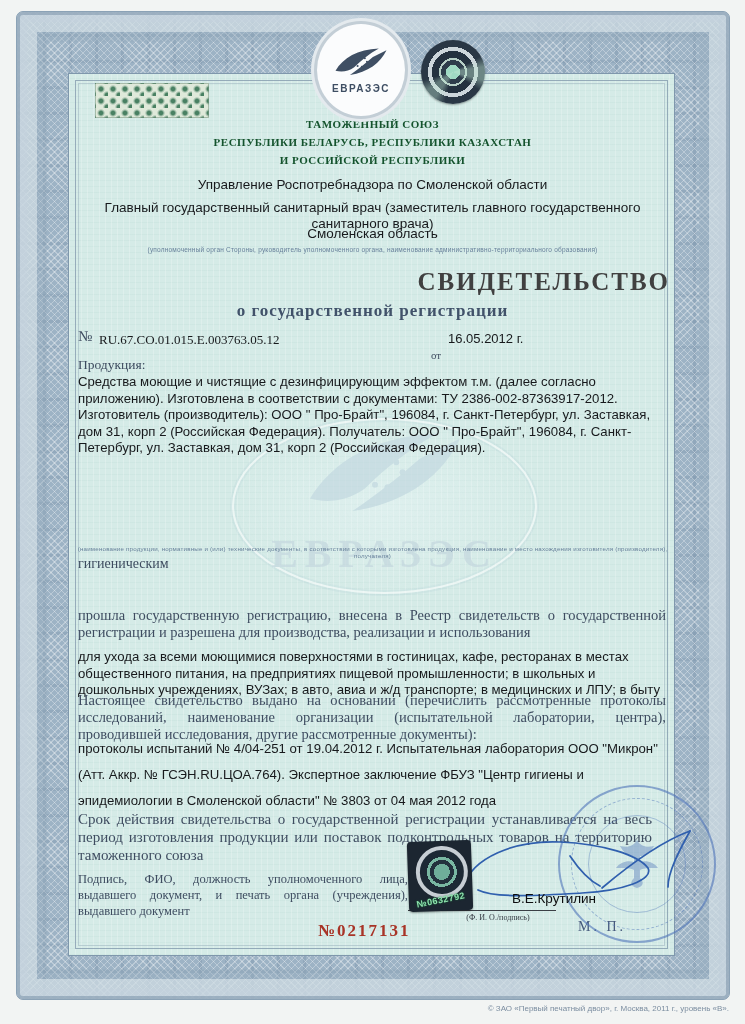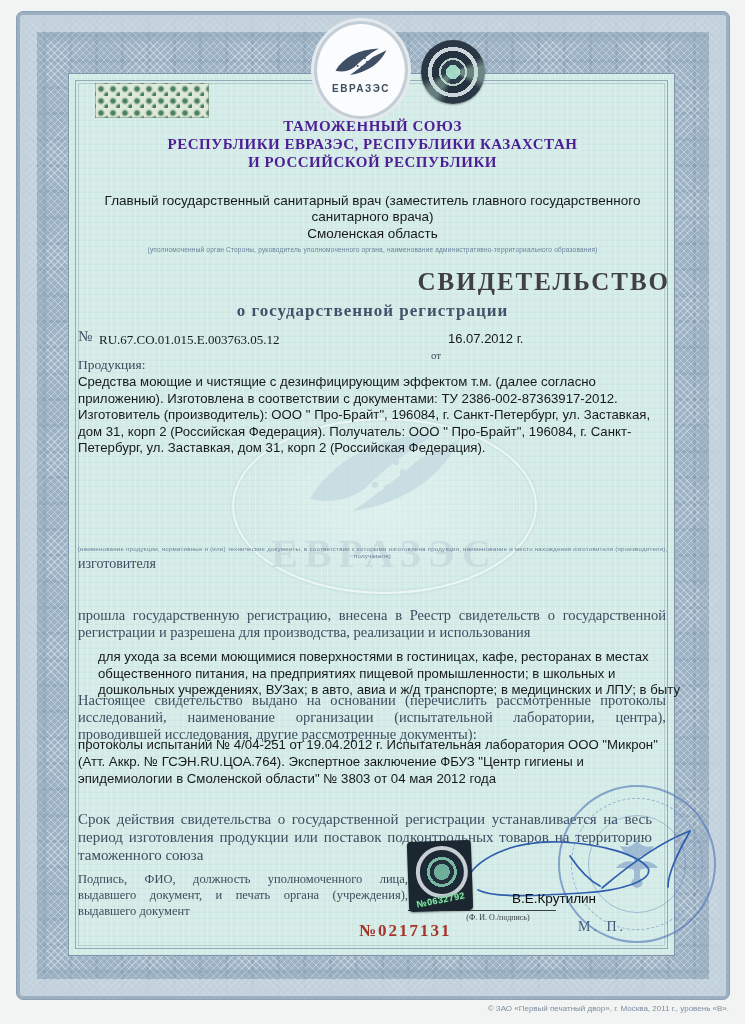--- a/index.html
+++ b/index.html
@@ -70,41 +70,41 @@
   .wm svg{position:absolute;left:50%;top:8px;transform:translateX(-50%);width:225px;height:100px;fill:#c3d8e1;}
   .wm .t{position:absolute;left:0;right:0;top:112px;text-align:center;
     font:700 40px "Liberation Serif","DejaVu Serif",serif;color:#c4d6de;letter-spacing:7px;}
 
   
   .abs{position:absolute;z-index:3;}
   .ctr{text-align:center;}
   .ser{font-family:"Liberation Serif","DejaVu Serif",serif;color:#3d4b5f;}
   .san{font-family:"Liberation Sans","DejaVu Sans",sans-serif;color:#17191c;}
   .jst{text-align:justify;}
-  .hdr{left:75px;width:595px;font-weight:700;font-size:15px;letter-spacing:.5px;color:#4c1d95;font-family:Liberation Serif, serif;}
+  .hdr{left:75px;width:595px;font-weight:700;font-size:11px;letter-spacing:.5px;color:#14532d;font-family:Liberation Serif, serif;}
   .auth{left:75px;width:595px;font-size:13.5px;line-height:16px;}
   .tiny{font-size:6.5px;color:#67809a;letter-spacing:.2px;}
   #title{left:75px;top:268px;width:595px;font-weight:700;font-size:25px;letter-spacing:2px;color:#404040;text-align:right;}
   #subtitle{left:75px;top:301px;width:595px;font-weight:700;font-size:17px;letter-spacing:1px;color:#41526a;}
   #numlbl{left:78px;top:328px;font-size:15px;}
   #numval{left:99px;top:332px;font-size:13px;font-family:Liberation Serif, serif;}
   #datelbl{left:431px;top:349px;font-size:11px;}
   #dateval{left:448px;top:331px;font-size:13px;}
   #prodlbl{left:78px;top:357px;font-size:13.5px;}
   #prodtxt{left:78px;top:374px;width:586px;font-size:13.2px;line-height:16.5px;}
   #cap2{left:70px;top:545px;width:605px;font-size:6.2px;}
   #conf{left:78px;top:556px;font-size:14px;}
   #conftxt{left:78px;top:571px;width:588px;font-size:13.2px;line-height:16px;}
   #reg{left:78px;top:607px;width:588px;font-size:14.5px;line-height:17px;color:#3e4c60;}
-  #usage{left:78px;top:649px;width:588px;font-size:13.2px;line-height:16.5px;padding-left:20px;}
+  #usage{left:78px;top:649px;width:588px;font-size:13.2px;line-height:16.5px;}
   #basis{left:78px;top:692px;width:588px;font-size:14.5px;line-height:17px;color:#3e4c60;}
-  #protocols{left:78px;top:736px;width:588px;font-size:13.2px;line-height:17px;}
+  #protocols{left:78px;top:736px;width:588px;font-size:13.2px;line-height:26px;}
   #validity{left:78px;top:810px;width:574px;font-size:15px;line-height:18px;color:#3e4c60;}
   #sigblock{left:78px;top:871px;width:330px;font-size:12.5px;line-height:16px;color:#3e4c60;}
-  #serial{left:318px;top:921px;font-weight:700;font-size:17px;letter-spacing:2px;color:#a83427;z-index:4;margin-left:41px;}
+  #serial{left:318px;top:921px;font-weight:700;font-size:17px;letter-spacing:2px;color:#a83427;z-index:4;}
   #underline{left:408px;top:910px;width:148px;height:1px;background:#3a3f45;z-index:4;}
   #sigcap{left:434px;top:913px;width:128px;font-size:8px;color:#343a42;z-index:4;}
   #signer{left:512px;top:891px;font-size:13.5px;color:#0c0d0e;z-index:8;}
   #mp{left:578px;top:919px;font-size:14px;letter-spacing:3px;color:#45597c;z-index:4;}
   #note{right:16px;top:1004px;font-size:8px;color:#7b8da0;z-index:3;}
 </style>
 </head>
 <body>
 
 <div id="page">
@@ -148,39 +148,40 @@
           <circle cx="62" cy="47" r="2.4"></circle>
         <circle cx="56" cy="40" r="2.4"></circle>
           <circle cx="59" cy="31" r="2.4"></circle>
       </g>
     </svg>
     <div class="t">ЕВРАЗЭС</div>
   </div>
   <div class="holo-c"></div>
 
   <div class="abs ctr ser hdr" style="top:118px">ТАМОЖЕННЫЙ СОЮЗ</div>
-  <div class="abs ctr ser hdr" style="top:136px">РЕСПУБЛИКИ ЕВРАЗЭС, РЕСПУБЛИКИ КАЗАХСТАН</div>
+  <div class="abs ctr ser hdr" style="top:136px">РЕСПУБЛИКИ БЕЛАРУСЬ, РЕСПУБЛИКИ КАЗАХСТАН</div>
   <div class="abs ctr ser hdr" style="top:154px">И РОССИЙСКОЙ РЕСПУБЛИКИ</div>
-  <div class="abs ctr san auth" style="top:193px">Главный государственный санитарный врач (заместитель главного государственного санитарного врача)</div>
+  <div class="abs ctr san auth" style="top:177px">Управление Роспотребнадзора по Смоленской области</div>
+  <div class="abs ctr san auth" style="top:200px">Главный государственный санитарный врач (заместитель главного государственного санитарного врача)</div>
   <div class="abs ctr san auth" style="top:226px">Смоленская область</div>
   <div class="abs ctr san tiny" style="left:75px;top:246px;width:595px">(уполномоченный орган Стороны, руководитель уполномоченного органа, наименование административно-территориального образования)</div>
 
   <div class="abs ctr ser" id="title">СВИДЕТЕЛЬСТВО</div>
   <div class="abs ctr ser" id="subtitle">о государственной регистрации</div>
 
   <div class="abs ser" id="numlbl">№</div>
   <div class="abs san" id="numval">RU.67.CO.01.015.E.003763.05.12</div>
   <div class="abs ser" id="datelbl">от</div>
-  <div class="abs san" id="dateval">16.07.2012 г.</div>
+  <div class="abs san" id="dateval">16.05.2012 г.</div>
 
   <div class="abs ser" id="prodlbl">Продукция:</div>
   <div class="abs san" id="prodtxt">Средства моющие и чистящие с дезинфицирующим эффектом т.м. (далее согласно приложению). Изготовлена в соответствии с документами: ТУ 2386-002-87363917-2012. Изготовитель (производитель): ООО " Про-Брайт", 196084, г. Санкт-Петербург, ул. Заставкая, дом 31, корп 2 (Российская Федерация).  Получатель: ООО " Про-Брайт", 196084, г. Санкт-Петербург, ул. Заставкая, дом 31, корп 2  (Российская Федерация).</div>
   <div class="abs ctr san tiny" id="cap2">(наименование продукции, нормативные и (или) технические документы, в соответствии с которыми изготовлена продукция, наименование и место нахождения изготовителя (производителя), получателя)</div>
 
-  <div class="abs ser" id="conf">изготовителя</div>
+  <div class="abs ser" id="conf">гигиеническим</div>
   <div class="abs ser jst" id="reg">прошла государственную регистрацию, внесена в Реестр свидетельств о государственной регистрации и разрешена для производства, реализации и использования</div>
   <div class="abs san" id="usage">для ухода за всеми моющимися поверхностями в гостиницах, кафе, ресторанах в местах общественного питания, на предприятиях пищевой промышленности; в школьных и дошкольных учреждениях, ВУЗах; в авто, авиа и ж/д транспорте; в медицинских и ЛПУ; в быту</div>
   <div class="abs ser jst" id="basis">Настоящее свидетельство выдано на основании (перечислить рассмотренные протоколы исследований, наименование организации (испытательной лаборатории, центра), проводившей исследования, другие рассмотренные документы):</div>
   <div class="abs san" id="protocols">протоколы испытаний № 4/04-251 от 19.04.2012 г. Испытательная лаборатория ООО "Микрон" (Атт. Аккр. № ГСЭН.RU.ЦОА.764). Экспертное заключение ФБУЗ "Центр гигиены и эпидемиологии в Смоленской области" № 3803 от 04 мая 2012 года</div>
 
   <div class="abs ser jst" id="validity">Срок действия свидетельства о государственной регистрации устанавливается на весь период изготовления продукции или поставок подконтрольных товаров на территорию таможенного союза</div>
   <div class="abs ser jst" id="sigblock">Подпись, ФИО, должность уполномоченного лица, выдавшего документ, и печать органа (учреждения), выдавшего документ</div>
 
   <div class="holo-sq">
     <div class="ring"></div>

